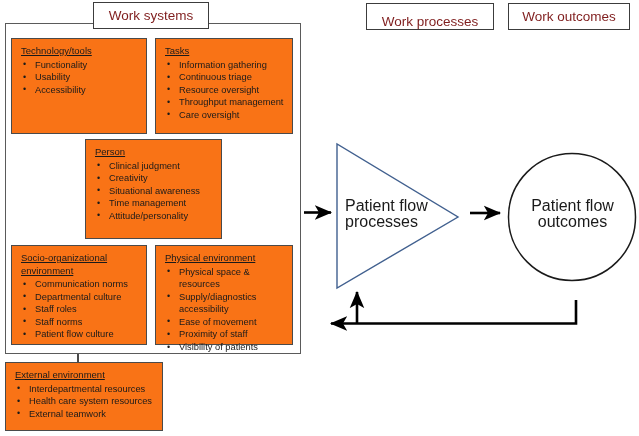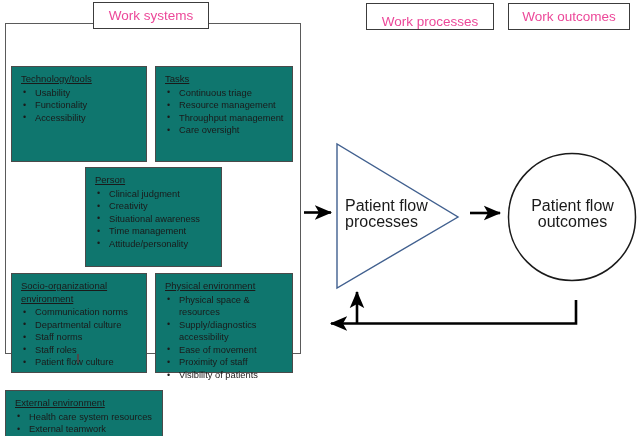--- a/index.html
+++ b/index.html
@@ -16,31 +16,30 @@
     width: 639px;
     height: 436px;
     background: #ffffff;
     overflow: hidden;
   }
   .abs { position: absolute; box-sizing: border-box; }
 
   
   .box {
     border: 1.5px solid #4a4a4a;
-    background: #0f766e;
-    margin-top: 28px;
+    background: #f97316;
   }
   .titlebox {
     border: 1.5px solid #3c3c3c;
     background: #ffffff;
     display: flex;
     align-items: center;
     justify-content: center;
     font-size: 13.5px;
-    color: #ec4899;
+    color: #7f1d1d;
   }
   .outerbox {
     border: 1.5px solid #5a5a5a;
     background: #ffffff;
   }
 
   
   .panel-inner {
     padding: 6px 7px 4px 9px;
   }
@@ -106,33 +105,34 @@
   <div class="abs outerbox" style="left:5px; top:23px; width:296px; height:331px;"></div>
 
   <div class="abs titlebox" style="left:93px; top:2px; width:116px; height:27px;">
     <span>Work systems</span>
   </div>
 
   <div class="abs box" style="left:11px; top:38px; width:136px; height:96px;">
     <div class="panel-inner">
       <div class="panel-head">Technology/tools</div>
       <ul class="bullets">
+        <li>Functionality</li>
         <li>Usability</li>
-        <li>Functionality</li>
         <li>Accessibility</li>
       </ul>
     </div>
   </div>
 
   <div class="abs box" style="left:155px; top:38px; width:138px; height:96px;">
     <div class="panel-inner">
       <div class="panel-head">Tasks</div>
       <ul class="bullets">
+        <li>Information gathering</li>
         <li>Continuous triage</li>
-        <li>Resource management</li>
+        <li>Resource oversight</li>
         <li>Throughput management</li>
         <li>Care oversight</li>
       </ul>
     </div>
   </div>
 
   <div class="abs box" style="left:85px; top:139px; width:137px; height:100px;">
     <div class="panel-inner">
       <div class="panel-head">Person</div>
       <ul class="bullets">
@@ -145,22 +145,22 @@
     </div>
   </div>
 
   <div class="abs box" style="left:11px; top:245px; width:136px; height:100px;">
     <div class="panel-inner">
       <div class="panel-head">Socio-organizational
 environment</div>
       <ul class="bullets">
         <li>Communication norms</li>
         <li>Departmental culture</li>
+        <li>Staff roles</li>
         <li>Staff norms</li>
-        <li>Staff roles</li>
         <li>Patient flow culture</li>
       </ul>
     </div>
   </div>
 
   <div class="abs box" style="left:155px; top:245px; width:138px; height:100px;">
     <div class="panel-inner">
       <div class="panel-head">Physical environment</div>
       <ul class="bullets">
         <li>Physical space &amp; resources</li>
@@ -171,20 +171,21 @@
       </ul>
     </div>
   </div>
 
   <div class="abs vline" style="left:77px; top:354px; width:1.5px; height:9px;"></div>
 
   <div class="abs box" style="left:5px; top:362px; width:158px; height:69px;">
     <div class="panel-inner">
       <div class="panel-head">External environment</div>
       <ul class="bullets">
+        <li>Interdepartmental resources</li>
         <li>Health care system resources</li>
         <li>External teamwork</li>
       </ul>
     </div>
   </div>
 
   <div class="abs titlebox" style="left:366px; top:3px; width:128px; height:27px;align-items:flex-end;">
     <span>Work processes</span>
   </div>
 

